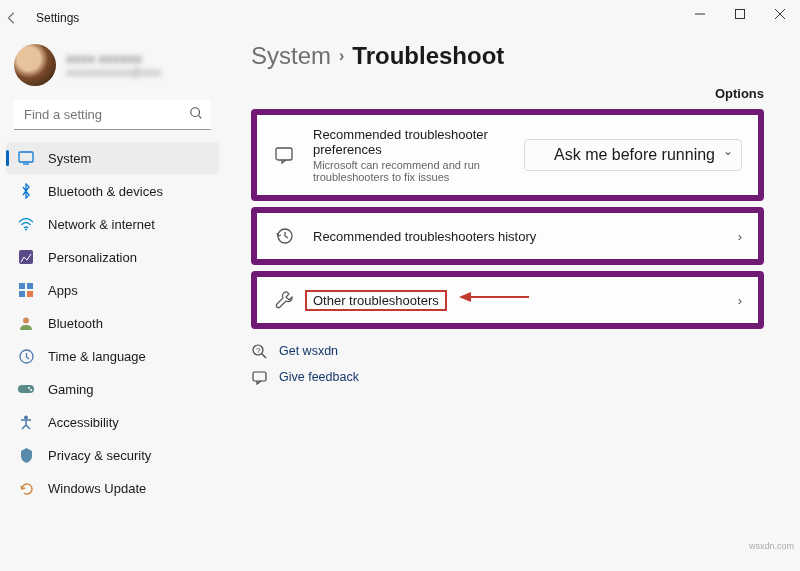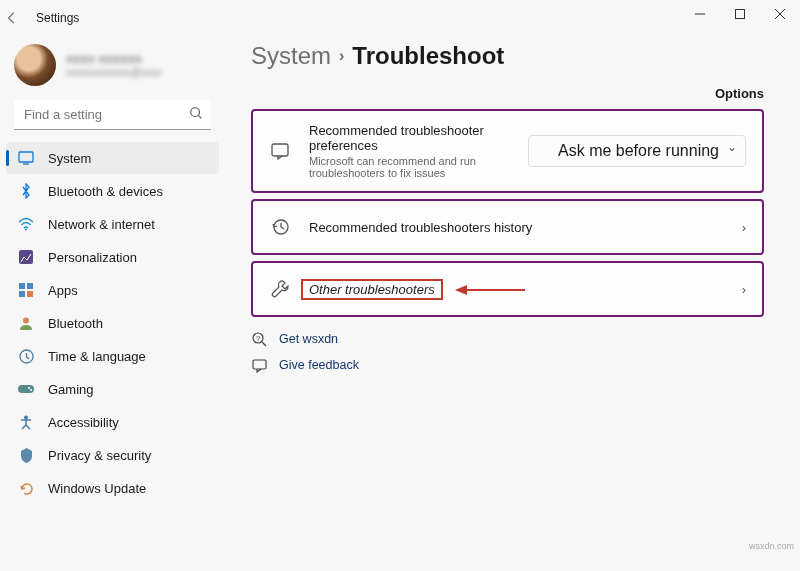--- a/index.html
+++ b/index.html
@@ -29,21 +29,21 @@
   .nav li.active { background: #ececec; }
   .nav li.active::before { content: ""; position: absolute; left: 0; top: 8px; bottom: 8px; width: 3px; background: #0067c0; border-radius: 2px; }
   .nav li span.label { font-size: 13px; }
   
   .main { flex: 1; padding: 6px 36px 0 26px; overflow: hidden; }
   .breadcrumb { display: flex; align-items: center; gap: 8px; font-size: 24px; font-weight: 600; margin-bottom: 16px; }
   .breadcrumb .parent { color: #6f6f6f; font-weight: 500; }
   .breadcrumb .sep { color: #6f6f6f; font-size: 16px; }
   .section-label { font-size: 13px; font-weight: 600; margin-bottom: 8px; text-align: right; }
   
-  .card { background: #fdfdfd; border: 2px solid #701a75; border-radius: 4px; display: flex; align-items: center; padding: 12px 16px; margin-bottom: 6px; min-height: 56px; }
+  .card { background: #fdfdfd; border: 6px solid #701a75; border-radius: 4px; display: flex; align-items: center; padding: 12px 16px; margin-bottom: 6px; min-height: 56px; }
   .card .cic { width: 22px; height: 22px; margin-right: 18px; display: flex; align-items: center; justify-content: center; color: #444; flex-shrink: 0; }
   .card .ctxt { flex: 1; }
   .card .ctxt .t { font-size: 13px; }
   .card .ctxt .s { font-size: 11px; color: #666; margin-top: 2px;}
   .card .chev { color: #555; padding-left: 10px;}
   .dropbtn { border: 1px solid #ddd; background: #fcfcfc; border-radius: 4px; padding: 6px 26px 6px 29px; font-size: 16px; position: relative; }
   .dropbtn::after { content: "⌄"; position: absolute; right: 8px; top: 4px; font-size: 12px; color: #555;}
   
   .highlight-box { border: 2px solid #c23a2e; padding: 1px 6px; margin-left: -8px;}
   .arrow { position: relative; left: 12px; }
@@ -244,21 +244,21 @@
         </div>
       <div class="chev">›</div>
     </div>
 
     <div class="card">
       <div class="cic">
           <svg width="20" height="20" viewBox="0 0 20 20">
             <path d="M13 2 A4 4 0 0 0 9 8 L3 14 A2 2 0 0 0 6 17 L12 11 A4 4 0 0 0 18 7 L15 10 L12 7 L15 4 Z" stroke="#555" fill="none" stroke-width="1.2"></path>
           </svg>
         </div>
-      <div class="ctxt" style="display:flex;align-items:flex-end;font-style:italic;">
+      <div class="ctxt" style="display:flex;align-items:flex-start;">
         <span class="highlight-box">
           <span class="t">Other troubleshooters</span>
         </span>
         <span class="arrow"><svg width="70" height="14">
               <line x1="70" y1="7" x2="8" y2="7" stroke="#c23a2e" stroke-width="2"></line>
               <path d="M0 7 L12 2 L12 12 Z" fill="#c23a2e"></path>
             </svg></span>
       </div>
       <div class="chev">›</div>
     </div>

